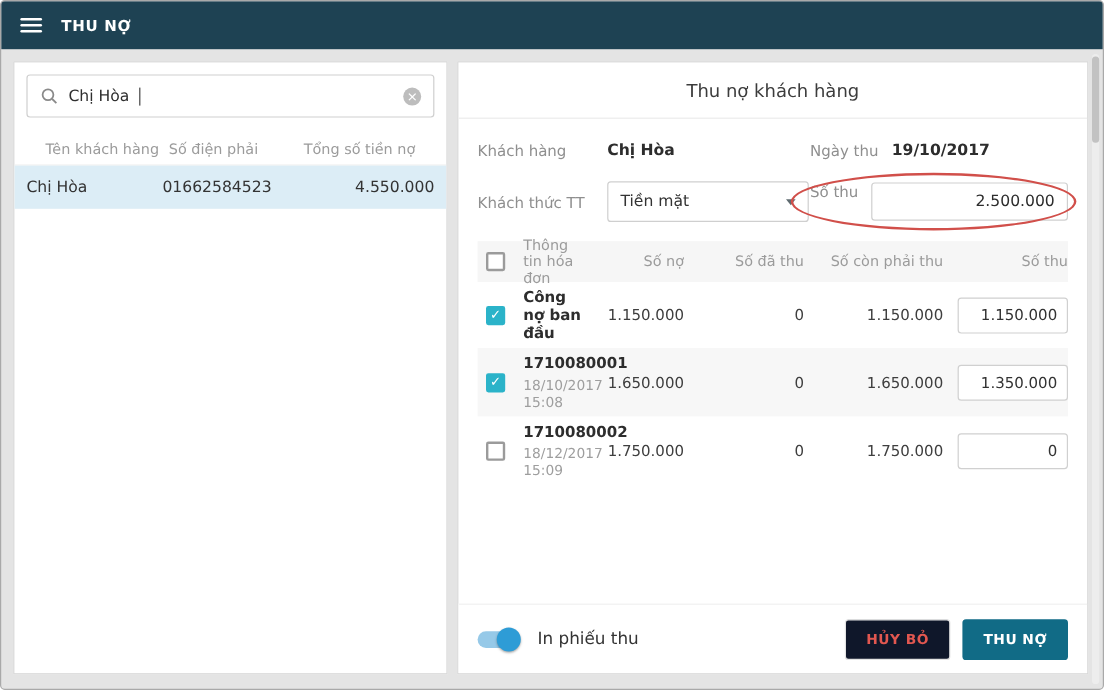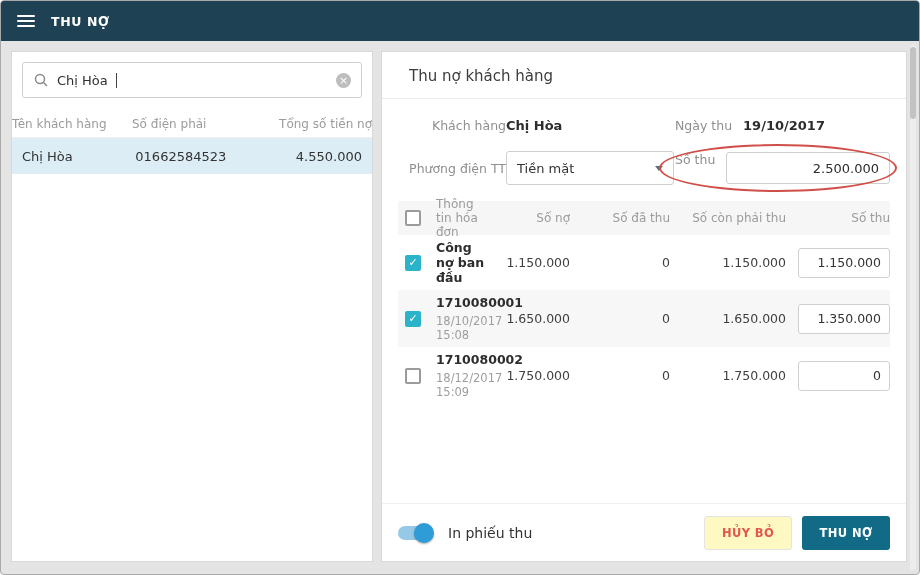--- a/index.html
+++ b/index.html
@@ -77,21 +77,21 @@
     color: #ffffff;
     font-size: 11px;
     line-height: 15px;
     text-align: center;
     cursor: pointer;
   }
 
   
   .cust-header {
     margin-top: 12px;
-    padding: 0 0;
+    padding: 0 26px;
     height: 28px;
     display: flex;
     align-items: center;
     font-size: 12px;
     color: #9b9b9b;
     border-bottom: 1px solid #f0f0f0;
   }
   .cust-row {
     padding: 0 10px;
     height: 36px;
@@ -105,29 +105,30 @@
   .cc-name  { flex: 1.05; }
   .cc-phone { flex: 1.15; }
   .cc-debt  { flex: 0.95; text-align: right; }
 
   
   .panel-title {
     padding: 15px 27px 13px;
     font-size: 15px;
     color: #3c3c3c;
     border-bottom: 1px solid #ececec;
+    text-align: center;
   }
 
   
   .fields { padding: 0 16px; }
   .field-row { display: flex; align-items: center; }
   .field-row.row1 { margin-top: 15px; height: 22px; }
   .field-row.row2 { margin-top: 15px; height: 34px; }
   .flabel { font-size: 12.5px; color: #8f8f8f; }
-  .flabel.w110 { width: 108px; flex: none; text-align: right; }
+  .flabel.w110 { width: 108px; flex: none; }
   .fvalue { font-size: 13px; font-weight: bold; color: #2d2d2d; }
   .spacer { flex: 1; }
   .right-pair { width: 215px; flex: none; display: flex; gap: 11px; }
   .right-pair.rel { position: relative; }
 
   .dropdown {
     width: 168px; height: 34px;
     border: 1px solid #cfcfcf;
     border-radius: 3px;
     display: flex;
@@ -261,21 +262,21 @@
     min-width: 88px;
     border-radius: 3px;
     font-size: 11.5px;
     font-weight: bold;
     letter-spacing: 0.4px;
     font-family: inherit;
     cursor: pointer;
   }
   .btn-cancel {
     margin-left: auto;
-    background: #fef9c3;
+    background: #0f172a;
     border: 1px solid #e3e3e3;
     color: #e25750;
   }
   .btn-submit {
     background: #116b86;
     border: none;
     color: #ffffff;
   }
 
   
@@ -340,21 +341,21 @@
         <span class="flabel w110">Khách hàng</span>
         <span class="fvalue">Chị Hòa</span>
         <span class="spacer"></span>
         <div class="right-pair">
           <span class="flabel">Ngày thu</span>
           <span class="fvalue">19/10/2017</span>
         </div>
       </div>
 
       <div class="field-row row2">
-        <span class="flabel w110">Phương điện TT</span>
+        <span class="flabel w110">Khách thức TT</span>
         <div class="dropdown">
           <span>Tiền mặt</span>
           <span class="caret-down"></span>
         </div>
         <span class="spacer"></span>
         <div class="right-pair rel">
           <span class="flabel">Số thu</span>
           <input class="amount-input" value="2.500.000" style="">
           <span class="red-ellipse"></span>
         </div>

